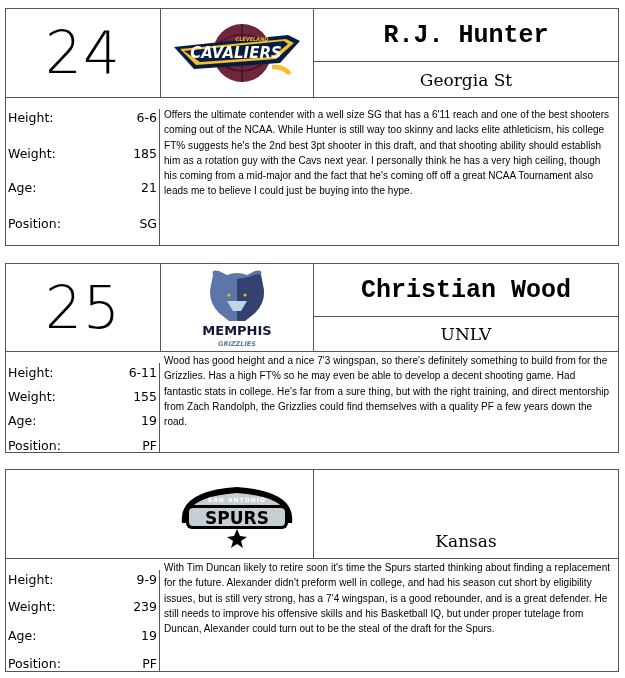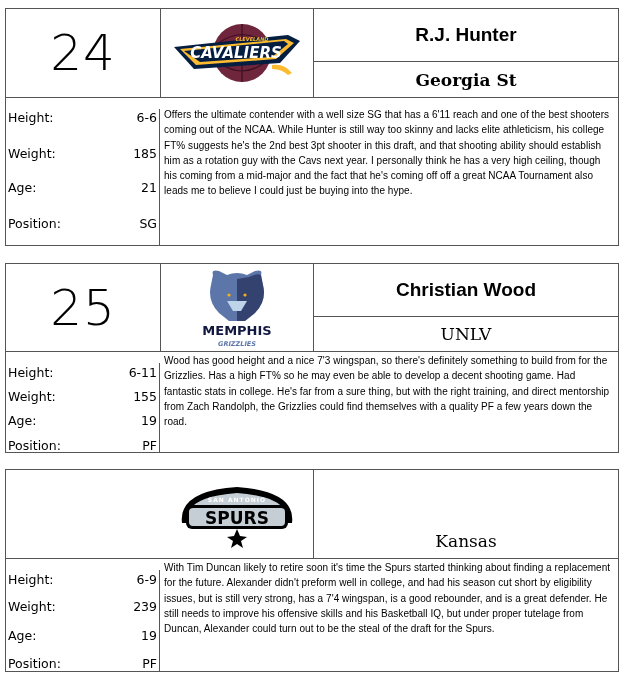--- a/index.html
+++ b/index.html
@@ -1,21 +1,21 @@
 <!DOCTYPE html>
 <html><head>
 <meta charset="utf-8">
 <style>
   html, body { margin: 0; padding: 0; background: #ffffff; }
   body { width: 625px; height: 678px; position: relative; overflow: hidden; font-family: "Liberation Sans", sans-serif; color: #000; }
   .card { position: absolute; left: 5px; width: 614px; border: 1.5px solid #555; box-sizing: border-box; background: #fff; }
   .row-top { position: absolute; left: 0; top: 0; right: 0; border-bottom: 1.5px solid #555; }
-  .pick { position: absolute; left: 0; top: 0; width: 154px; height: 100%; border-right: 1.5px solid #555; display: flex; align-items: center; justify-content: center; font-size: 50px; font-family: "DejaVu Sans", sans-serif; font-weight: 300; letter-spacing: 1px; }
+  .pick { position: absolute; left: 0; top: 0; width: 154px; height: 100%; border-right: 1.5px solid #555; display: flex; align-items: center; justify-content: center; font-size: 58px; font-family: "DejaVu Sans", sans-serif; font-weight: 300; letter-spacing: 1px; }
   .logo { position: absolute; left: 155px; top: 0; width: 152px; height: 100%; border-right: 1.5px solid #555; display: flex; align-items: center; justify-content: center; }
-  .name { position: absolute; left: 308px; right: 0; top: 0; border-bottom: 1.5px solid #555; display: flex; align-items: center; justify-content: center; font-family: Liberation Sans, sans-serif; font-weight: bold; font-size: 19px; }
+  .name { position: absolute; left: 308px; right: 0; top: 0; border-bottom: 1.5px solid #555; display: flex; align-items: center; justify-content: center; font-family: Liberation Mono, monospace; font-weight: bold; font-size: 25px; }
   .college { position: absolute; left: 308px; right: 0; bottom: 0; display: flex; align-items: center; justify-content: center; font-family: "DejaVu Serif", serif; font-size: 17px; }
   .stats { position: absolute; left: 0; width: 154px; border-right: 1.5px solid #555; bottom: 0; box-sizing: border-box; margin-top: 12px; }
   .stat { position: absolute; left: 2px; right: 2px; display: flex; justify-content: space-between; font-size: 12.5px; font-family: "DejaVu Sans", sans-serif; line-height: 14px; }
   .blurb { position: absolute; left: 158px; right: 4px; bottom: 0; font-size: 10px; line-height: 15.3px; font-family: "Liberation Sans", sans-serif; letter-spacing: 0.05px; }
 </style>
 </head>
 <body>
 
 <div class="card" style="top:8px; height:238px;">
   <div class="row-top" style="height:88px;">
@@ -26,21 +26,21 @@
         <path d="M48 26 Q74 5 100 26 M52 44 Q74 60 96 44 M74 5 L74 63" stroke="#3a1020" stroke-width="1.2" fill="none"></path>
         <path d="M6 28 L120 16 L132 22 L112 44 L26 50 Z" fill="#041e42"></path>
         <path d="M12 30 L118 20 L126 24 L108 40 L28 46 Z" fill="#fdbb30"></path>
         <path d="M16 32 L116 22 L120 25 L104 38 L32 43 Z" fill="#041e42"></path>
         <text x="68" y="39" text-anchor="middle" font-family="DejaVu Sans, sans-serif" font-weight="bold" font-style="italic" font-size="15" fill="#ffffff">CAVALIERS</text>
         <text x="84" y="22" text-anchor="middle" font-family="DejaVu Sans, sans-serif" font-weight="bold" font-style="italic" font-size="5" fill="#fdbb30">CLEVELAND</text>
         <path d="M104 46 Q116 44 124 54 L120 56 Q114 50 104 50 Z" fill="#fdbb30"></path>
       </svg>
     </div>
     <div class="name" style="height:52px;">R.J. Hunter</div>
-    <div class="college" style="height:35px;font-weight:bold;">Georgia St</div>
+    <div class="college" style="height:35px;">Georgia St</div>
   </div>
   <div class="stats" style="top:88px;">
     <div class="stat" style="top:2px;">
         <span>Height:</span>
         <span>6-6</span>
       </div>
     <div class="stat" style="top:38px;">
         <span>Weight:</span>
         <span>185</span>
       </div>
@@ -105,21 +105,21 @@
         <text x="63" y="23" text-anchor="middle" font-family="DejaVu Sans, sans-serif" font-weight="bold" font-size="6" fill="#ffffff" letter-spacing="1">SAN ANTONIO</text>
         <text x="63" y="45" text-anchor="middle" font-family="DejaVu Sans, sans-serif" font-weight="bold" font-size="17" fill="#000">SPURS</text>
         <polygon points="63,50 66,57 73,58 67,62 69,69 63,65 57,69 59,62 53,58 60,57" fill="#000"></polygon>
       </svg>
     </div>
     <div class="college" style="height:35px;">Kansas</div>
   </div>
   <div class="stats" style="top:88px;">
     <div class="stat" style="top:3px;">
         <span>Height:</span>
-        <span>6-9</span>
+        <span>9-9</span>
       </div>
     <div class="stat" style="top:30px;">
         <span>Weight:</span>
         <span>239</span>
       </div>
     <div class="stat" style="top:59px;">
         <span>Age:</span>
         <span>19</span>
       </div>
     <div class="stat" style="top:87px;">

